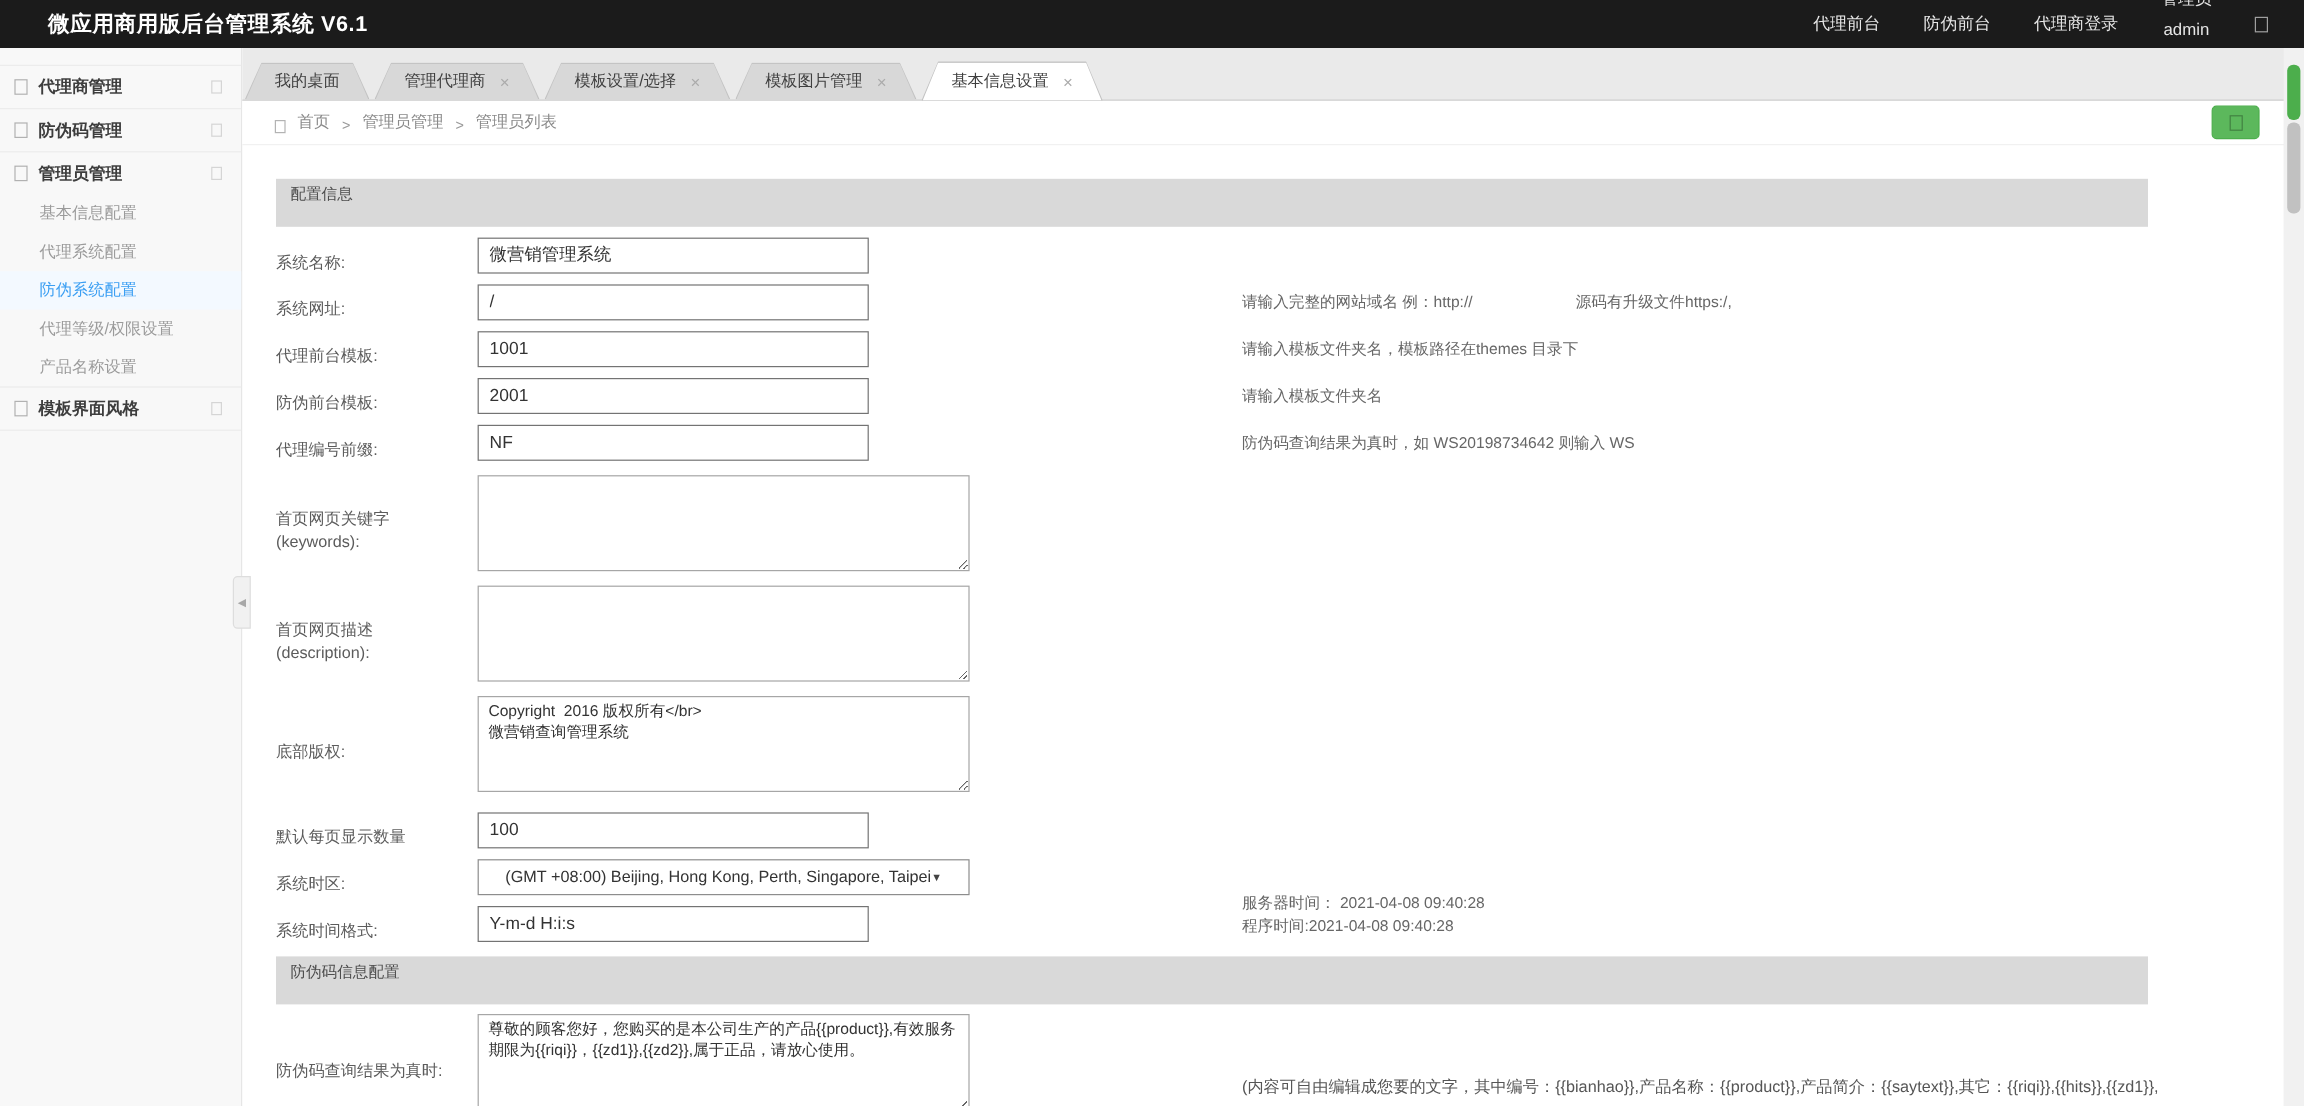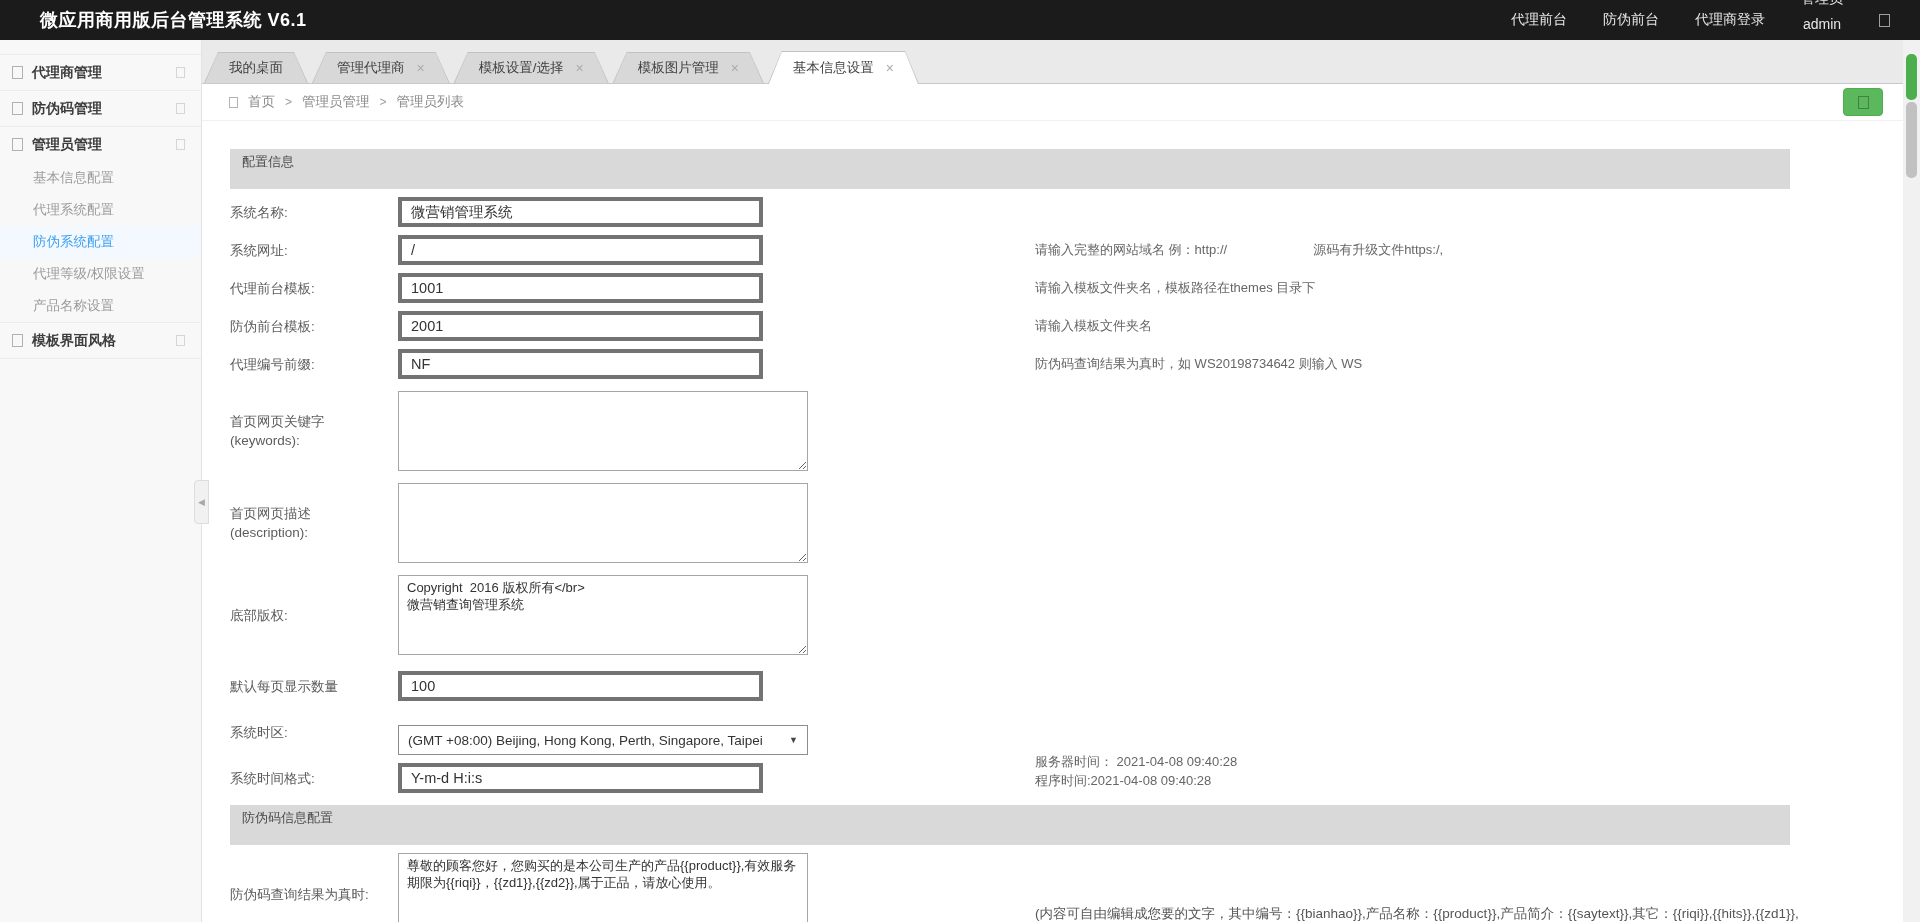--- a/index.html
+++ b/index.html
@@ -44,44 +44,44 @@
   .tab-inner { clip-path: polygon(13px 0, calc(100% - 13px) 0, 100% 100%, 0 100%);
     margin:1px 1px 0 1px; height:30px; background:#d8d8d8; display:flex; align-items:center;
     padding:0 24px; font-size:13.5px; color:#3f3f3f; white-space:nowrap; }
   .tab.active { height:33px; margin-bottom:-1px; z-index:3; }
   .tab.active .tab-inner { height:32px; background:#ffffff; }
   .tab-close { margin-left:12px; color:#ababab; font-size:14px; line-height:1; cursor:pointer; }
 
   
   .crumbbar { height:37px; display:flex; align-items:center; padding-left:16px; position:relative;
     border-bottom:1px solid #f1f1f1; background:#fff; }
-  .crumb { display:flex; align-items:center; gap:10px; color:#8a8a8a; font-size:13.5px;padding-left:11px; }
+  .crumb { display:flex; align-items:flex-end; gap:10px; color:#8a8a8a; font-size:13.5px;padding-left:11px; }
   .crumb .sep { color:#9a9a9a; font-size:12px; }
   .crumb-link { cursor:pointer; }
   .refresh-btn { position:absolute; right:37px; top:4px; width:40px; height:28px; background:#5cb85c;
     border:1px solid #4cae4c; border-radius:4px; display:flex; align-items:center; justify-content:center;
     cursor:pointer; color:rgba(0,0,0,.45); }
 
   
   .content { flex:1; padding:28px 0 0 28px; overflow:hidden; }
   .sec-header { width:1560px; height:40px; background:#d9d9d9; color:#4c4c4c; font-size:13px;
     line-height:26px; padding-left:12px; }
   .sec-header.second { margin-top:12px; }
   .frow { position:relative; display:flex; align-items:center; margin-top:8px; width:1560px; }
   .frow.ta { margin-top:12px; }
   .frow.last { margin-top:12px; align-items:flex-start; }
-  .flabel { width:168px; flex-shrink:0; color:#5c5c5c; font-size:13.5px; line-height:19px; }
+  .flabel { width:168px; flex-shrink:0; color:#5c5c5c; font-size:13.5px; line-height:19px;margin-top:12px; }
   .frow.last .flabel { padding-top:4px; }
-  .ftext { width:365px; height:30px; border:4px solid #737373; padding:0 9px; font-size:14.5px;
+  .ftext { width:326px; height:30px; border:1px solid #737373; padding:0 9px; font-size:14.5px;
     color:#333; font-family:inherit; background:#fff; outline:none; }
   .farea { width:410px; height:80px; border:1px solid #a6a6a6; padding:3px 8px; font-size:13px;
     color:#333; font-family:inherit; line-height:17px; resize:both; outline:none; }
   .farea.tall { height:82px; }
   .fselect { width:410px; height:30px; border:1px solid #8d8d8d; background:#fff; display:flex;
-    align-items:center; justify-content:space-between; padding:0 9px; font-size:13.5px; color:#333; cursor:pointer;margin-top:16px; }
+    align-items:center; justify-content:center; padding:0 9px; font-size:13.5px; color:#333; cursor:pointer; }
   .sel-caret { font-size:9px; color:#444; }
   .hint { position:absolute; left:805px; top:50%; transform:translateY(-50%);
     color:#666; font-size:13px; white-space:nowrap; }
   .hgap { display:inline-block; width:86px; }
   .hint2 { position:absolute; left:805px; top:-11px; transform:none; color:#666; font-size:13px;
     line-height:19px; white-space:nowrap; }
   .hint-block { position:absolute; left:805px; top:48px; width:772px; color:#555; font-size:13.5px;
     line-height:26px; white-space:normal; }
 
   

